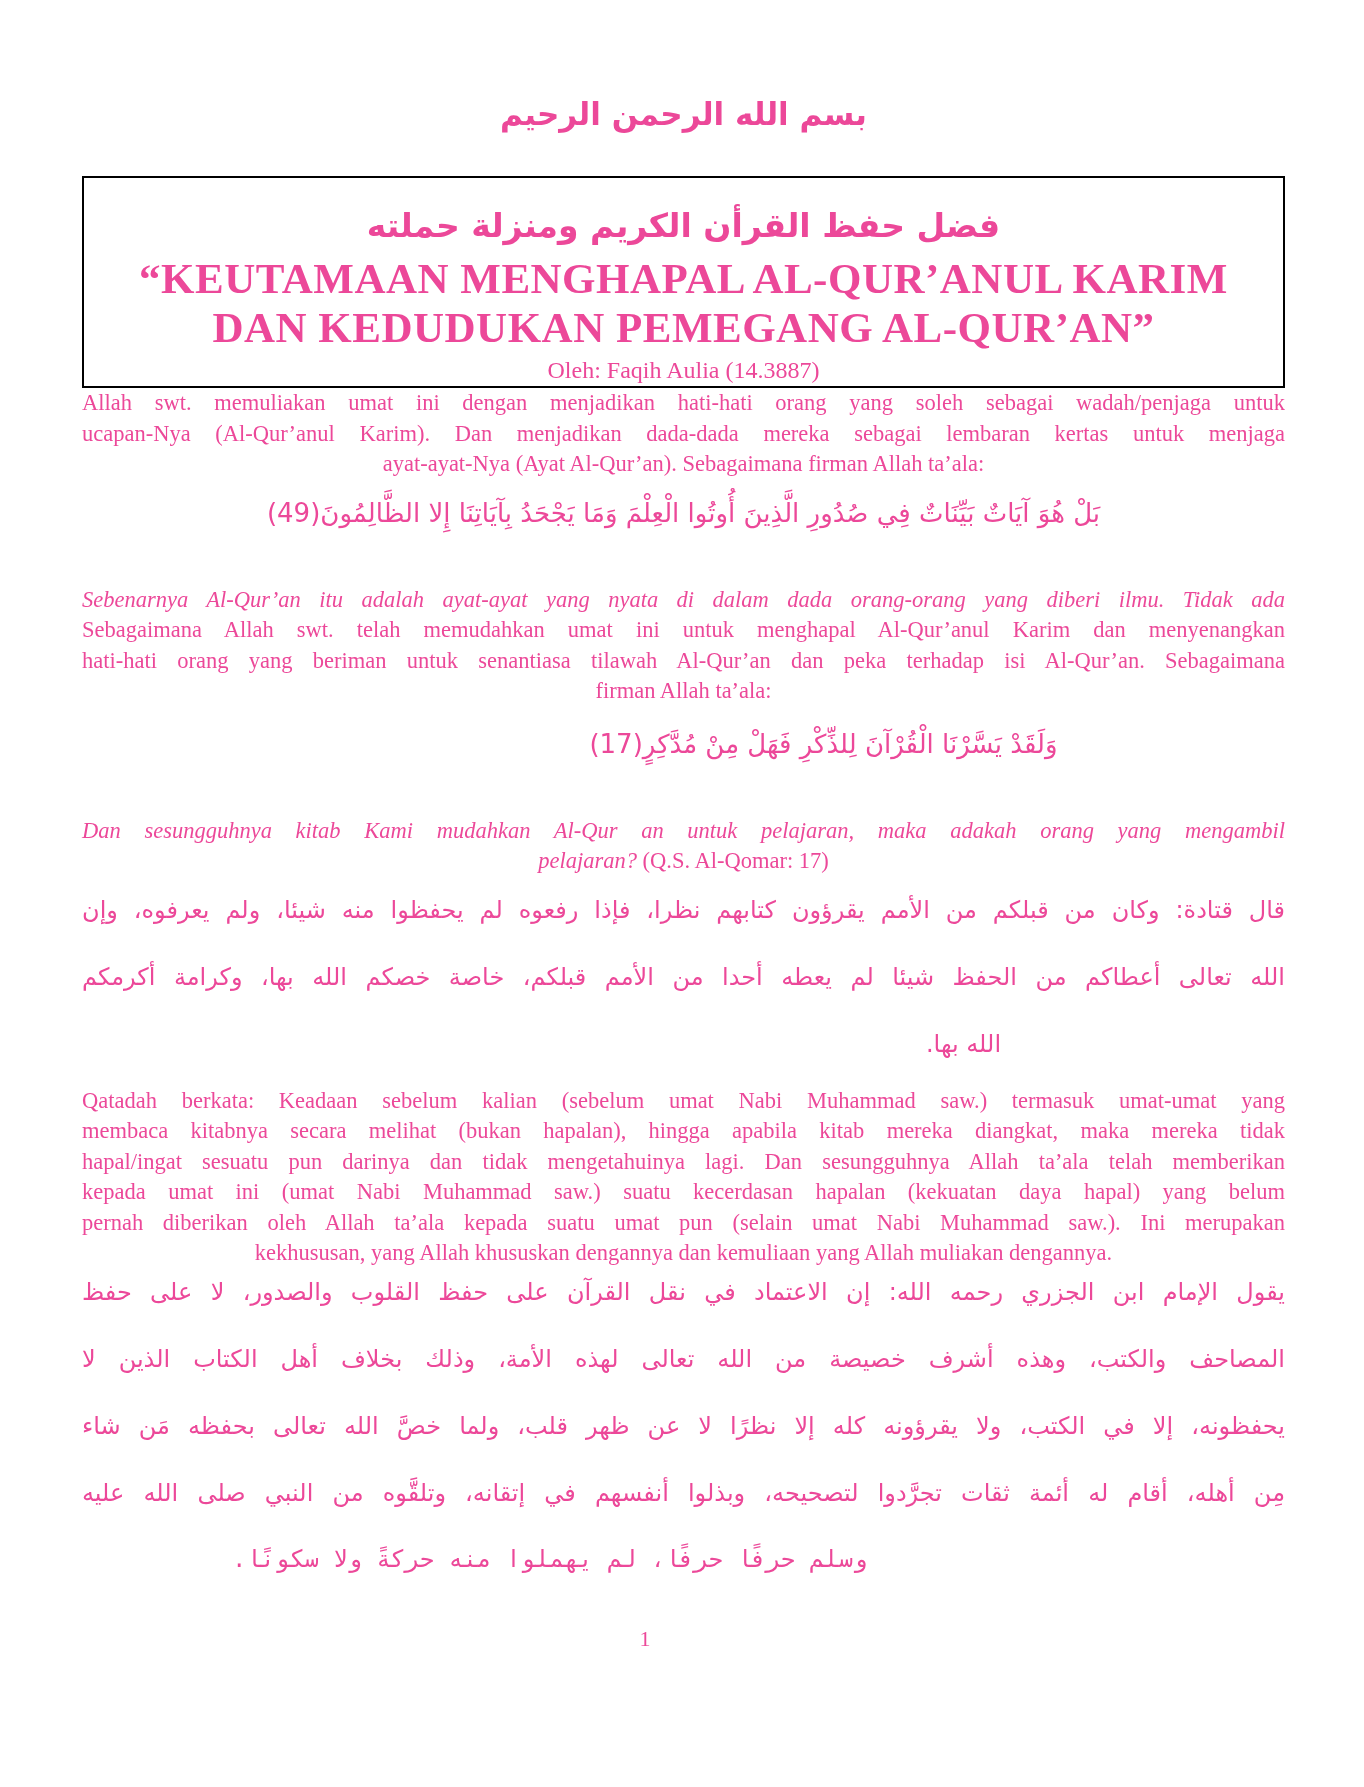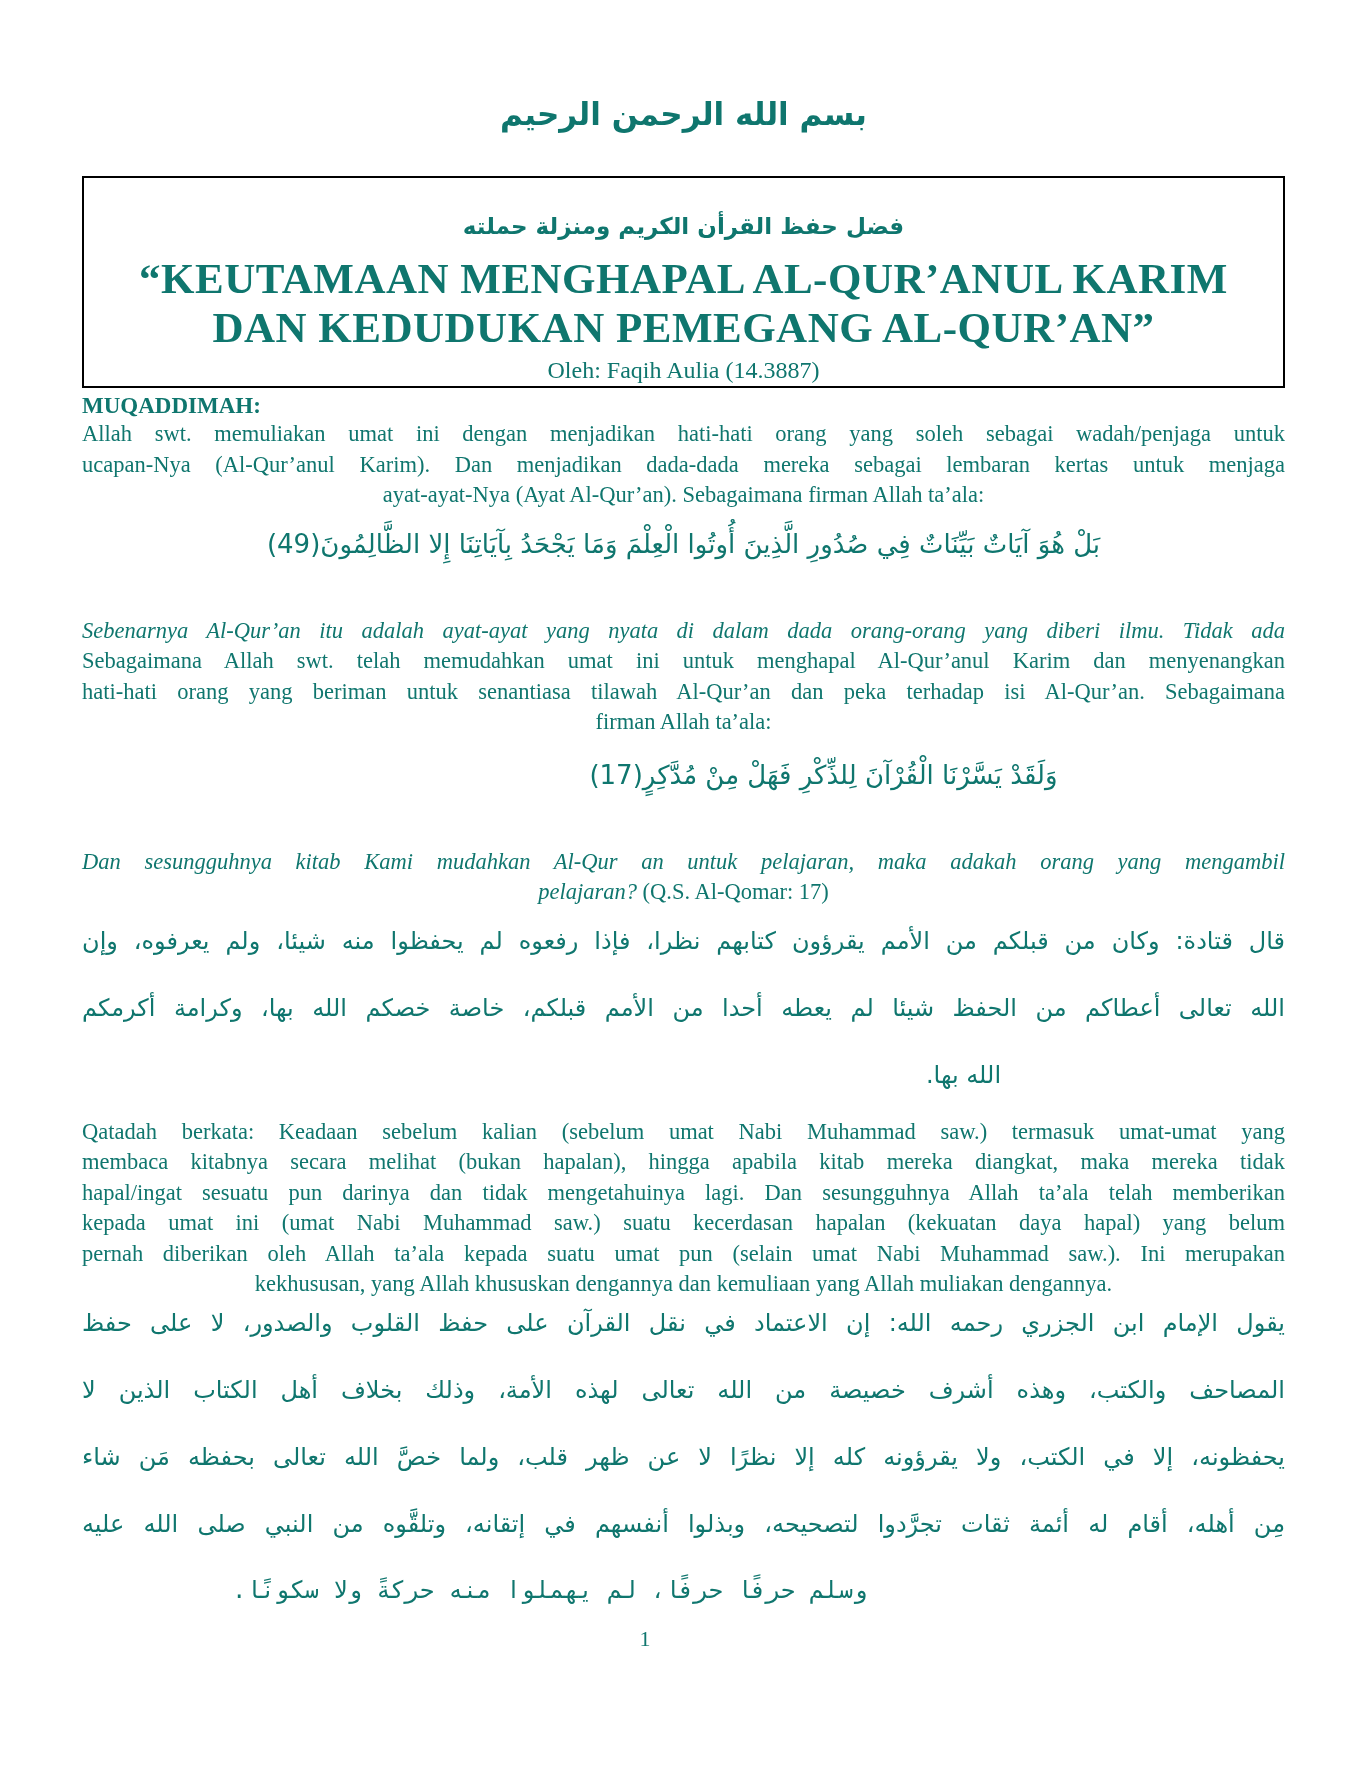--- a/index.html
+++ b/index.html
@@ -1,20 +1,20 @@
 <!DOCTYPE html>
 <html><head>
 <meta charset="utf-8">
 <style>
   html,body{margin:0;padding:0;background:#e8e8e8;}
   .page{
     position:relative;
     width:1364px;height:1787px;
     background:#ffffff;
-    color:#0f766e;
+    color:#ec4899;
     font-family:"Liberation Serif", serif;
     overflow:hidden;
   }
   .doc{position:absolute;top:0;left:0;right:0;bottom:0;padding:0 79px 0 82px;}
   .bismillah{
     margin-top:86px;
     text-align:center;
     font-family:"DejaVu Sans", sans-serif;
     font-weight:bold;
     font-size:31px;
@@ -24,21 +24,21 @@
   .title-box{
     margin-top:34px;
     border:2px solid #000;
     text-align:center;
     padding-bottom:2px;
   }
   .arabic-subtitle{
     margin-top:20px;
     font-family:"DejaVu Sans", sans-serif;
     font-weight:bold;
-    font-size:23px;
+    font-size:33px;
     line-height:56px;
     direction:rtl;
   }
   .main-title{
     font-weight:bold;
     font-size:43px;
     line-height:49px;
     letter-spacing:0.5px;
   }
   .byline{
@@ -93,21 +93,20 @@
 
     <div class="bismillah">بسم الله الرحمن الرحيم</div>
 
     <div class="title-box">
       <div class="arabic-subtitle">فضل حفظ القرأن الكريم ومنزلة حملته</div>
       <div class="main-title">“KEUTAMAAN MENGHAPAL AL-QUR’ANUL KARIM</div>
       <div class="main-title">DAN KEDUDUKAN PEMEGANG AL-QUR’AN”</div>
       <div class="byline">Oleh: Faqih Aulia (14.3887)</div>
     </div>
 
-    <div class="heading">MUQADDIMAH:</div>
 
     <div class="para">
       <div>
           <div class="jline">Allah swt. memuliakan umat ini dengan menjadikan hati-hati orang yang soleh sebagai wadah/penjaga untuk</div>
           <div class="jline">ucapan-Nya (Al-Qur’anul Karim). Dan menjadikan dada-dada mereka sebagai lembaran kertas untuk menjaga</div>
         </div>
       <div class="lline">ayat-ayat-Nya (Ayat Al-Qur’an). Sebagaimana firman Allah ta’ala:</div>
     </div>
 
     <div class="verse verse-49">بَلْ هُوَ آيَاتٌ بَيِّنَاتٌ فِي صُدُورِ الَّذِينَ أُوتُوا الْعِلْمَ وَمَا يَجْحَدُ بِآيَاتِنَا إِلا الظَّالِمُونَ(49)</div>

